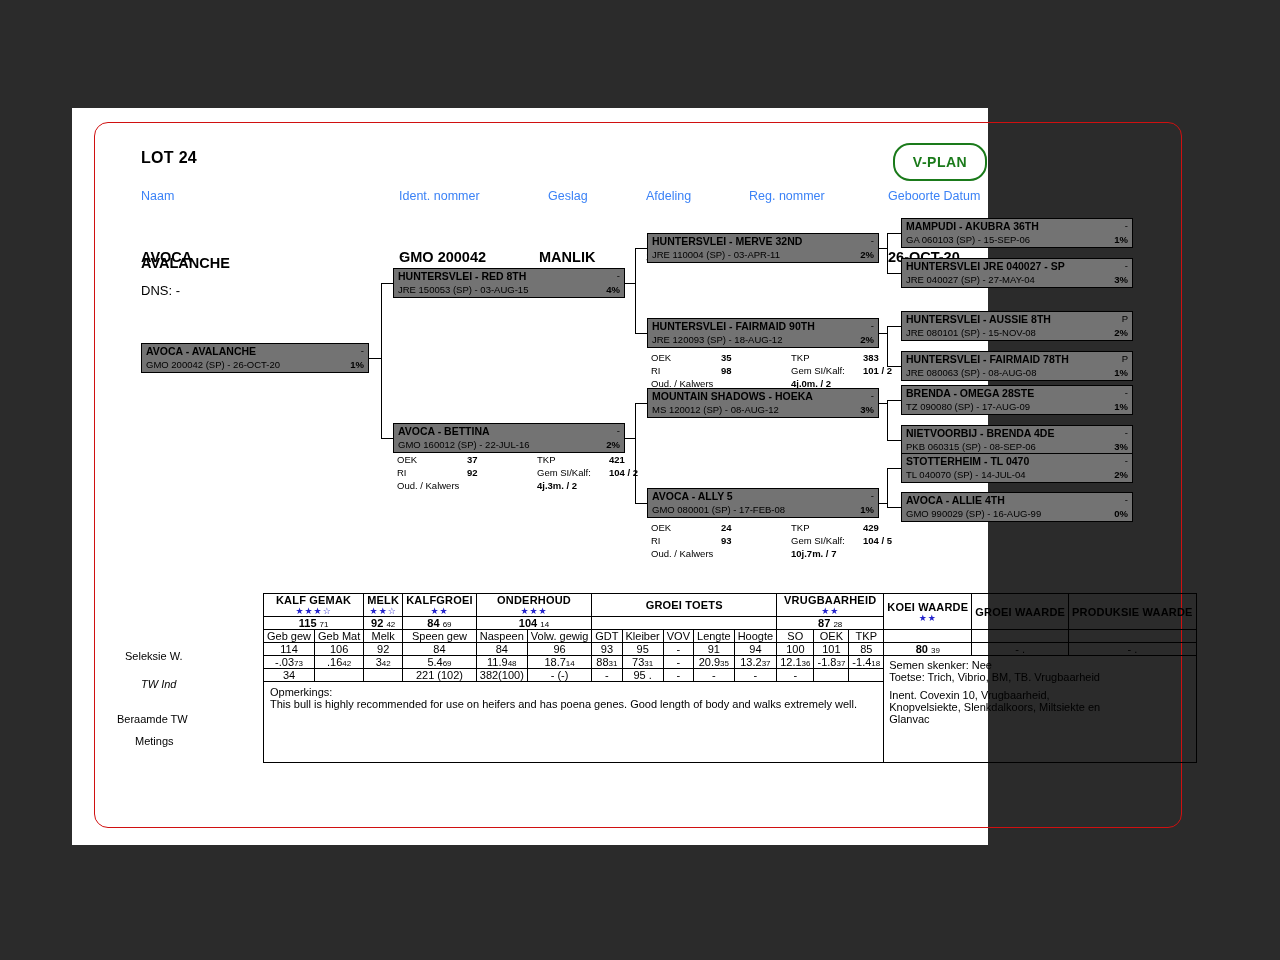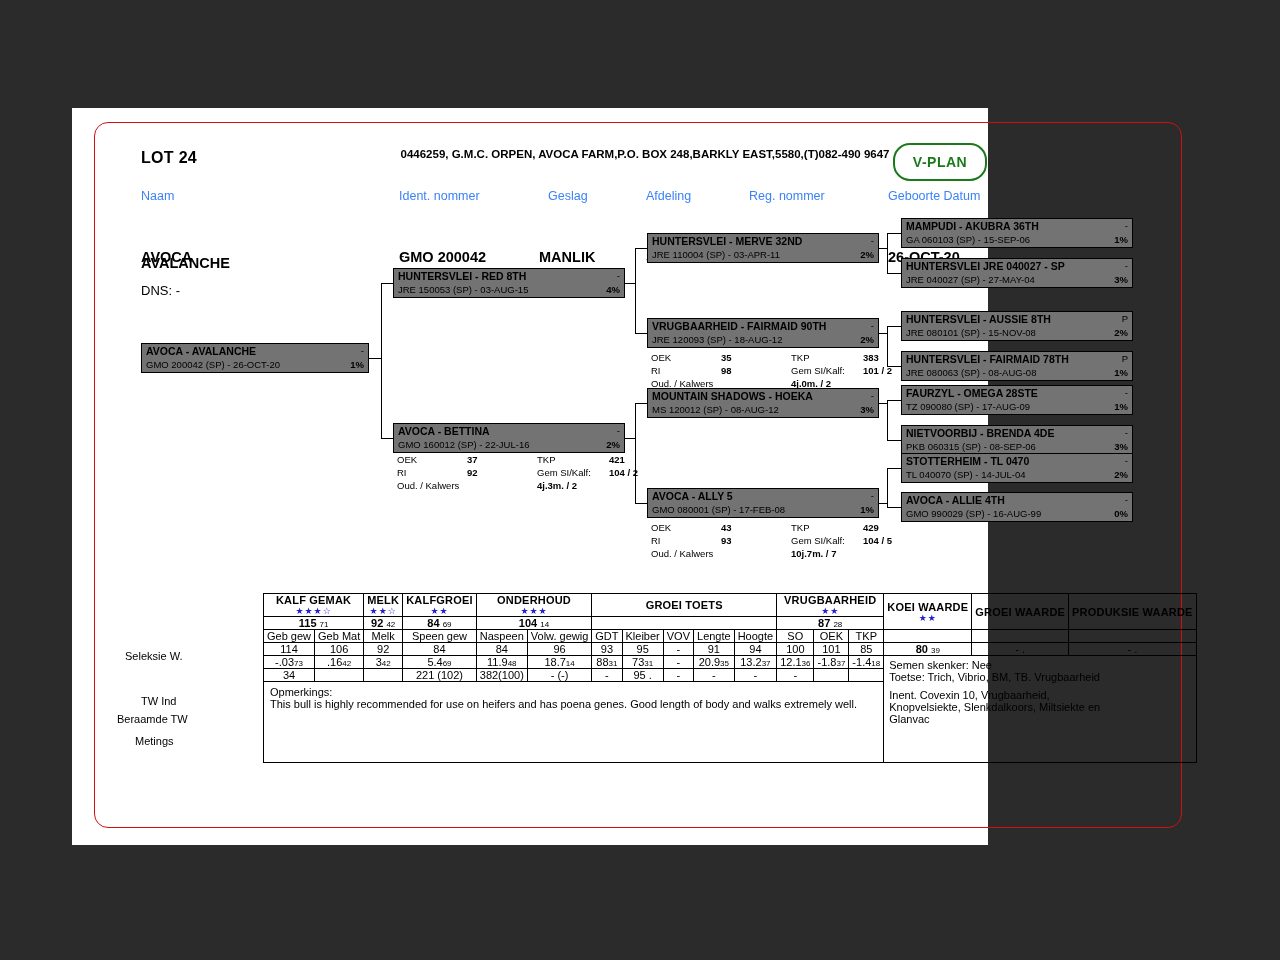--- a/index.html
+++ b/index.html
@@ -56,21 +56,20 @@
   .remarktitle{font-size:11px;}
   .remarktext{font-size:11px;}
 </style>
 </head>
 <body>
 
 <div class="page">
   <div class="card">
 
     <div class="lot">LOT 24</div>
-    <div class="addr">0446259, G.M.C. ORPEN, AVOCA FARM,P.O. BOX 248,BARKLY EAST,5580,(T)082-490 9647</div>
     <div class="vplan">
       <span>V-PLAN</span>
     </div>
 
     <div class="hdrlabels">
       <div style="left:0px">Naam</div>
       <div style="left:258px">Ident. nommer</div>
       <div style="left:407px">Geslag</div>
       <div style="left:505px">Afdeling</div>
       <div style="left:608px">Reg. nommer</div>
@@ -112,21 +111,21 @@
         <div class="r2">2%</div>
       </div>
 
       <div class="box h48" style="left:552px;top:110px;width:232px;">
         <div class="l1">HUNTERSVLEI -  MERVE 32ND</div>
         <div class="l2">JRE 110004 (SP) - 03-APR-11</div>
         <div class="r1">-</div>
         <div class="r2">2%</div>
       </div>
       <div class="box h48" style="left:552px;top:195px;width:232px;">
-        <div class="l1">VRUGBAARHEID -  FAIRMAID 90TH</div>
+        <div class="l1">HUNTERSVLEI -  FAIRMAID 90TH</div>
         <div class="l2">JRE 120093 (SP) - 18-AUG-12</div>
         <div class="r1">-</div>
         <div class="r2">2%</div>
       </div>
       <div class="box h48" style="left:552px;top:265px;width:232px;">
         <div class="l1">MOUNTAIN SHADOWS -  HOEKA</div>
         <div class="l2">MS  120012 (SP) - 08-AUG-12</div>
         <div class="r1">-</div>
         <div class="r2">3%</div>
       </div>
@@ -155,21 +154,21 @@
         <div class="r1">P</div>
         <div class="r2">2%</div>
       </div>
       <div class="box h48" style="left:806px;top:228px;width:232px;">
         <div class="l1">HUNTERSVLEI -  FAIRMAID 78TH</div>
         <div class="l2">JRE 080063 (SP) - 08-AUG-08</div>
         <div class="r1">P</div>
         <div class="r2">1%</div>
       </div>
       <div class="box h48" style="left:806px;top:262px;width:232px;">
-        <div class="l1">FAURZYL -  OMEGA 28STE</div>
+        <div class="l1">BRENDA -  OMEGA 28STE</div>
         <div class="l2">TZ  090080 (SP) - 17-AUG-09</div>
         <div class="r1">-</div>
         <div class="r2">1%</div>
       </div>
       <div class="box h48" style="left:806px;top:302px;width:232px;">
         <div class="l1">NIETVOORBIJ -  BRENDA 4DE</div>
         <div class="l2">PKB 060315 (SP) - 08-SEP-06</div>
         <div class="r1">-</div>
         <div class="r2">3%</div>
       </div>
@@ -255,39 +254,39 @@
         </div>
         <div style="position:relative;height:13px;">
           <span class="c1">Oud. / Kalwers</span>
           <span class="c3 bold">4j.0m. / 2</span>
         </div>
       </div>
 
       <div class="stats" style="left:556px;top:398px;width:245px;height:42px;">
         <div style="position:relative;height:13px;">
           <span class="c1">OEK</span>
-          <span class="c2 bold">43</span>
+          <span class="c2 bold">24</span>
           <span class="c3">TKP</span>
           <span class="c4 bold">429</span>
         </div>
         <div style="position:relative;height:13px;">
           <span class="c1">RI</span>
           <span class="c2 bold">93</span>
           <span class="c3">Gem SI/Kalf:</span>
           <span class="c4 bold">104 / 5</span>
         </div>
         <div style="position:relative;height:13px;">
           <span class="c1">Oud. / Kalwers</span>
           <span class="c3 bold">10j.7m. / 7</span>
         </div>
       </div>
     </div>
 
     <div class="rowlab" style="left:30px;top:527px;">Seleksie W.</div>
-    <div class="rowlab" style="left:46px;top:572px;">TW Ind</div>
+    <div class="rowlab" style="left:46px;top:555px;font-style:italic;">TW Ind</div>
     <div class="rowlab" style="left:22px;top:590px;">Beraamde TW</div>
     <div class="rowlab" style="left:40px;top:612px;">Metings</div>
 
     <table class="idx">
       <tbody>
           <tr>
         <td colspan="2" style="width:116px;">
           <div class="grp">KALF GEMAK</div>
           <div class="stars">★★★☆</div>
         </td>

